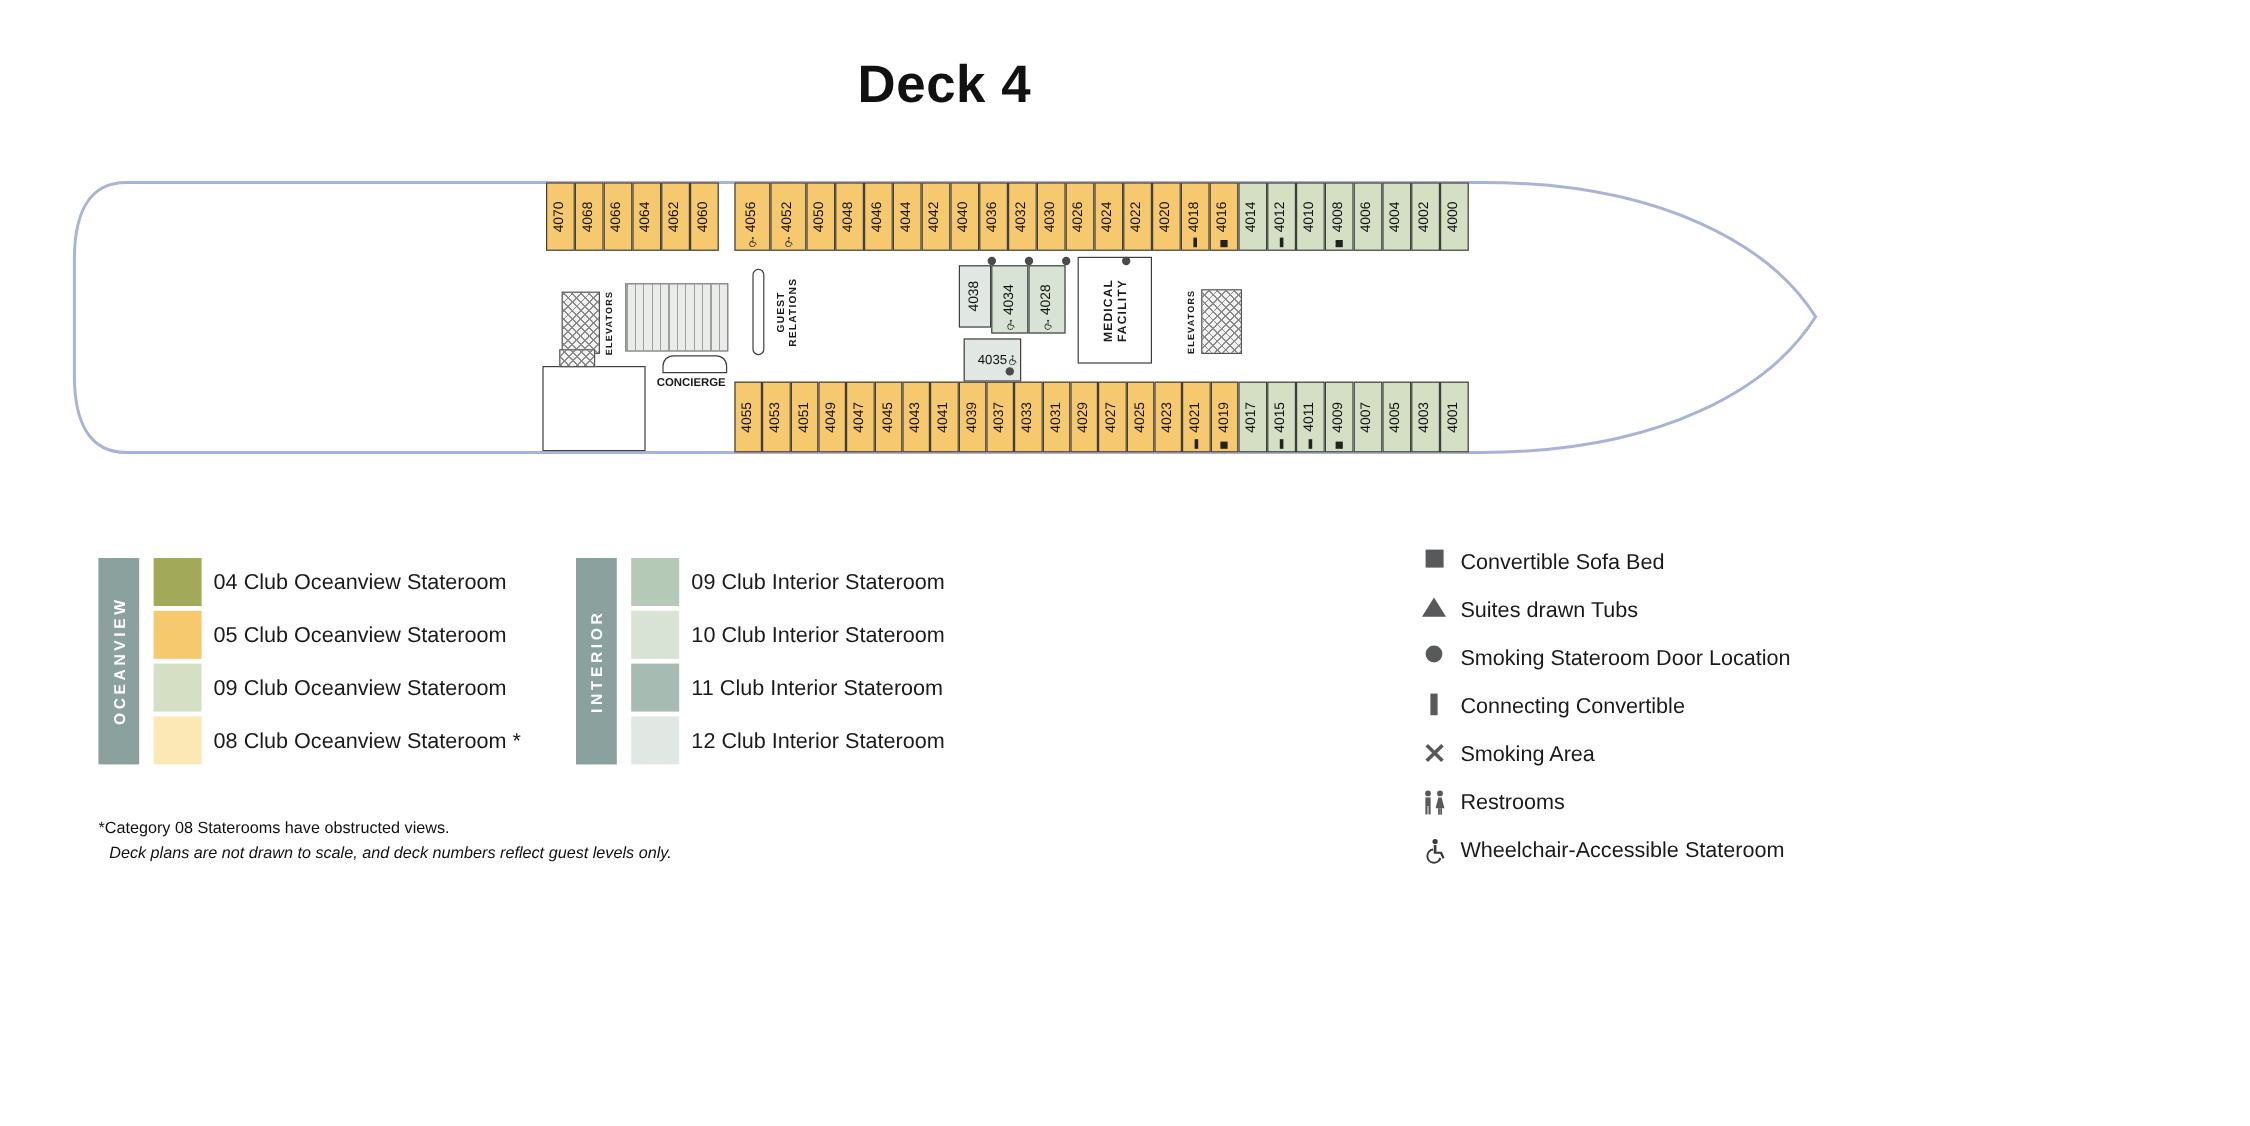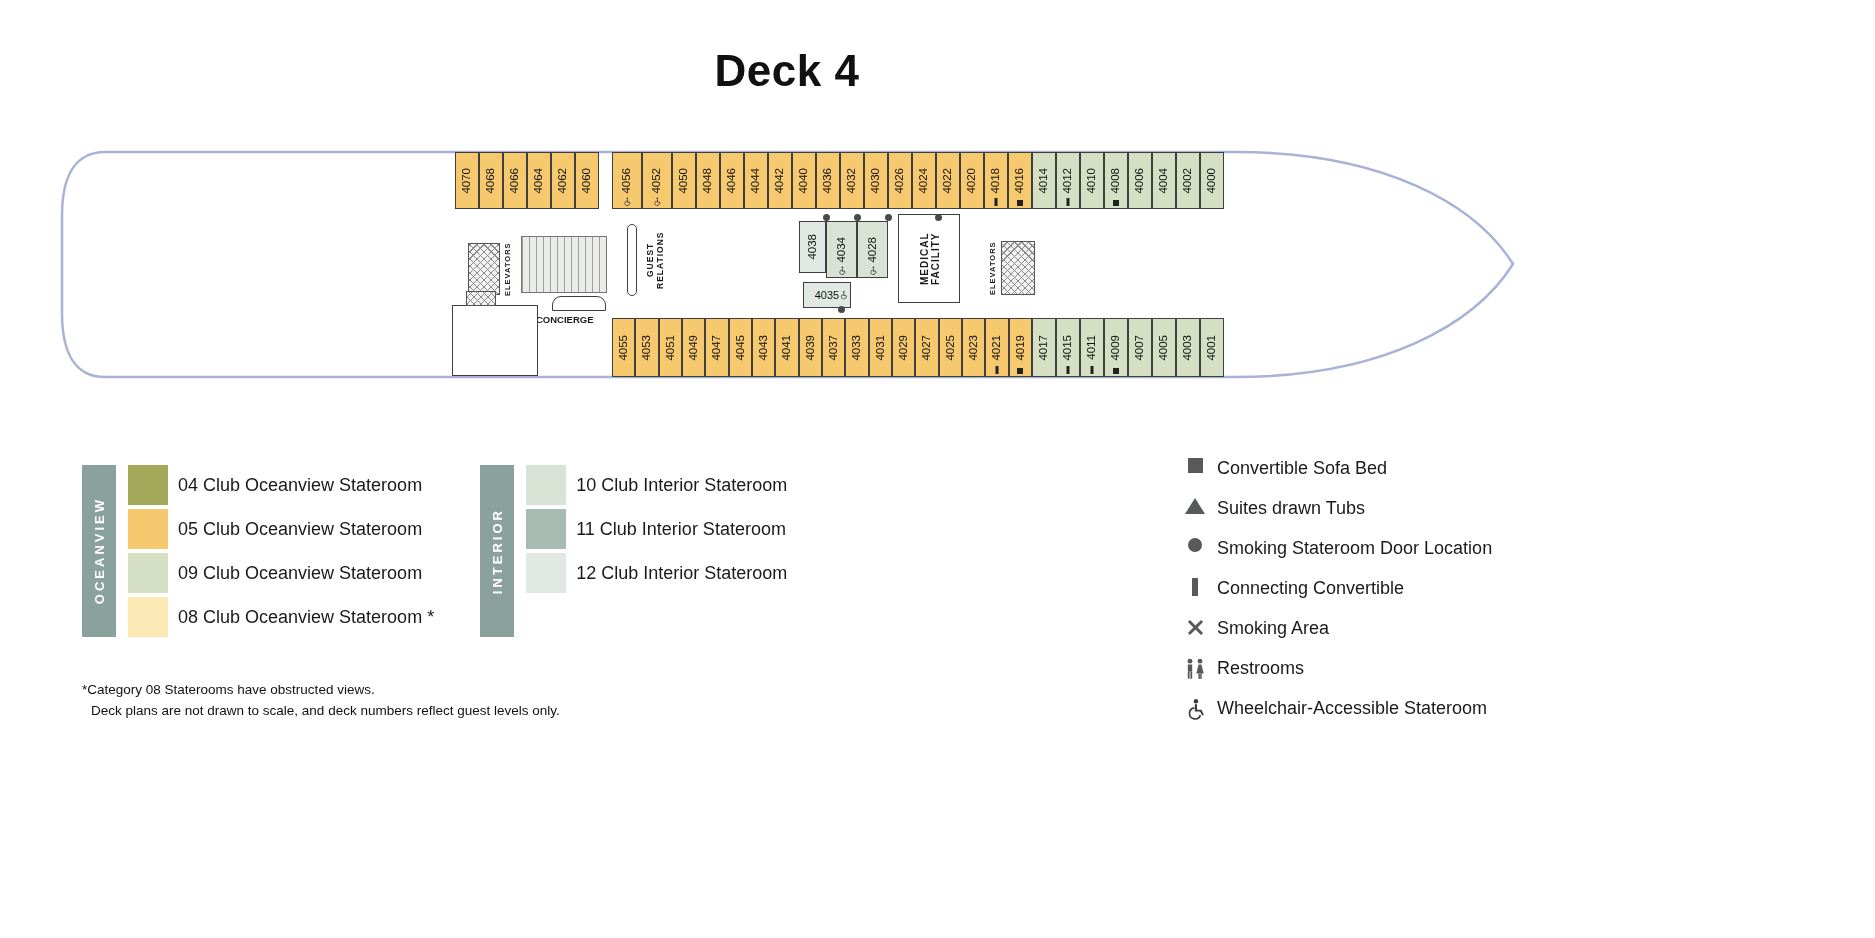--- a/index.html
+++ b/index.html
@@ -48,21 +48,21 @@
   .sym-row { display:flex; align-items:flex-start; height:40px; }
   .sym-icon { width:30px; display:flex; align-items:center; justify-content:center; }
   .sym-label { font-size:18px; margin-left:7px; }
   .ic-square { display:inline-block; width:15px; height:15px; background:#58595b; }
   .ic-tri { display:inline-block; width:0; height:0; border-left:10px solid transparent;
             border-right:10px solid transparent; border-bottom:16px solid #58595b; }
   .ic-circle { display:inline-block; width:14px; height:14px; border-radius:50%; background:#58595b; }
   .ic-bar { display:inline-block; width:6px; height:18px; background:#58595b; }
 
   #footnotes { position:absolute; left:82px; top:679px; font-size:13.5px; line-height:21px; color:#111; }
-  #footnotes .fn2 { margin-left:9px; }
+  #footnotes .fn2 { margin-left:9px;font-style:italic; }
 </style>
 </head>
 <body>
 
 <div id="page">
 
   <div id="title">Deck 4</div>
 
   <div id="deck-canvas">
     <svg id="hull" width="1470" height="240" viewBox="0 0 1470 240">
@@ -74,21 +74,21 @@
     <div class="stairs" style="left:521px;top:236px;width:86px;height:57px"></div>
     <div class="box" style="left:627px;top:224px;width:10px;height:72px;border-radius:5px"></div>
     <div class="vtext" style="left:642px;top:216px;height:88px;width:26px;font-size:8.5px">GUEST
 RELATIONS</div>
     <div class="box" style="left:898px;top:214px;width:62px;height:89px"></div>
     <div class="vtext" style="left:915px;top:216px;height:85px;width:30px;font-size:10px">MEDICAL
 FACILITY</div>
     <div class="vtext" style="left:986px;top:241px;height:54px;width:13px;font-size:7.5px">ELEVATORS</div>
     <div class="hatch" style="left:1001px;top:241px;width:34px;height:54px"></div>
     <div class="box" style="left:552px;top:296px;width:54px;height:15px;border-radius:9px 9px 0 0"></div>
-    <div style="position:absolute;left:536px;top:314px;width:80px;font-size:9.5px;font-weight:700">CONCIERGE</div>
+    <div style="position:absolute;left:536px;top:314px;width:80px;text-align:center;font-size:9.5px;font-weight:700">CONCIERGE</div>
     <div class="box" style="left:452px;top:305px;width:86px;height:71px;border-width:1px"></div>
     <div class="hatch" style="left:466px;top:291px;width:30px;height:15px"></div>
 
   <div class="cabin" style="left: 455px; top: 152px; width: 24px; height: 57px; background: rgb(247, 201, 111);">
         <span class="num">4070</span>
       </div>
       <div class="cabin" style="left: 479px; top: 152px; width: 24px; height: 57px; background: rgb(247, 201, 111);">
         <span class="num">4068</span>
       </div>
       <div class="cabin" style="left: 503px; top: 152px; width: 24px; height: 57px; background: rgb(247, 201, 111);">
@@ -287,21 +287,21 @@
           </svg></span>
       </div>
       <div class="cabin" style="left: 857px; top: 221px; width: 31px; height: 57px; background: rgb(216, 227, 214);">
         <span class="num">4028</span>
         <span class="mk"><svg width="9" height="9" viewBox="0 0 24 24" fill="#3a3a3a">
             <circle cx="13" cy="3.6" r="2.4"></circle>
             <path d="M11.8 6.8h2.4v6h4.9l2.5 5.5-1.8.9-2.2-4.6h-5.8z"></path>
             <path d="M11 9.8a7 7 0 1 0 7.7 9.2l-1.8-.8a5.1 5.1 0 1 1-5.5-6.4z"></path>
           </svg></span>
       </div>
-      <div class="cabin h" style="left: 803px; top: 282px; width: 48px; height: 26px; background: rgb(225, 232, 228);">
+      <div class="cabin h" style="left: 803px; top: 282px; width: 48px; height: 36px; background: rgb(225, 232, 228);">
         <span class="num-h">4035</span>
         <span class="mk"><svg width="9" height="9" viewBox="0 0 24 24" fill="#3a3a3a">
             <circle cx="13" cy="3.6" r="2.4"></circle>
             <path d="M11.8 6.8h2.4v6h4.9l2.5 5.5-1.8.9-2.2-4.6h-5.8z"></path>
             <path d="M11 9.8a7 7 0 1 0 7.7 9.2l-1.8-.8a5.1 5.1 0 1 1-5.5-6.4z"></path>
           </svg></span>
       </div>
       <div class="dot" style="left: 822.5px; top: 213.5px;"></div>
       <div class="dot" style="left: 853.5px; top: 213.5px;"></div>
       <div class="dot" style="left: 884.5px; top: 213.5px;"></div>
@@ -331,20 +331,24 @@
             <div class="swatch" style="background: rgb(252, 232, 180);"></div>
             <span class="legend-label">08 Club Oceanview Stateroom *</span>
           </div>
         </div>
       </div>
       <div class="legend-group">
         <div class="legend-bar" style="background: rgb(139, 161, 158);">
           <span class="vlabel">INTERIOR</span>
         </div>
         <div class="legend-rows">
+          <div class="legend-row">
+            <div class="swatch" style="background: rgb(181, 202, 182);"></div>
+            <span class="legend-label">09 Club Interior Stateroom</span>
+          </div>
           <div class="legend-row">
             <div class="swatch" style="background: rgb(216, 227, 214);"></div>
             <span class="legend-label">10 Club Interior Stateroom</span>
           </div>
           <div class="legend-row">
             <div class="swatch" style="background: rgb(166, 187, 177);"></div>
             <span class="legend-label">11 Club Interior Stateroom</span>
           </div>
           <div class="legend-row">
             <div class="swatch" style="background: rgb(225, 232, 228);"></div>

